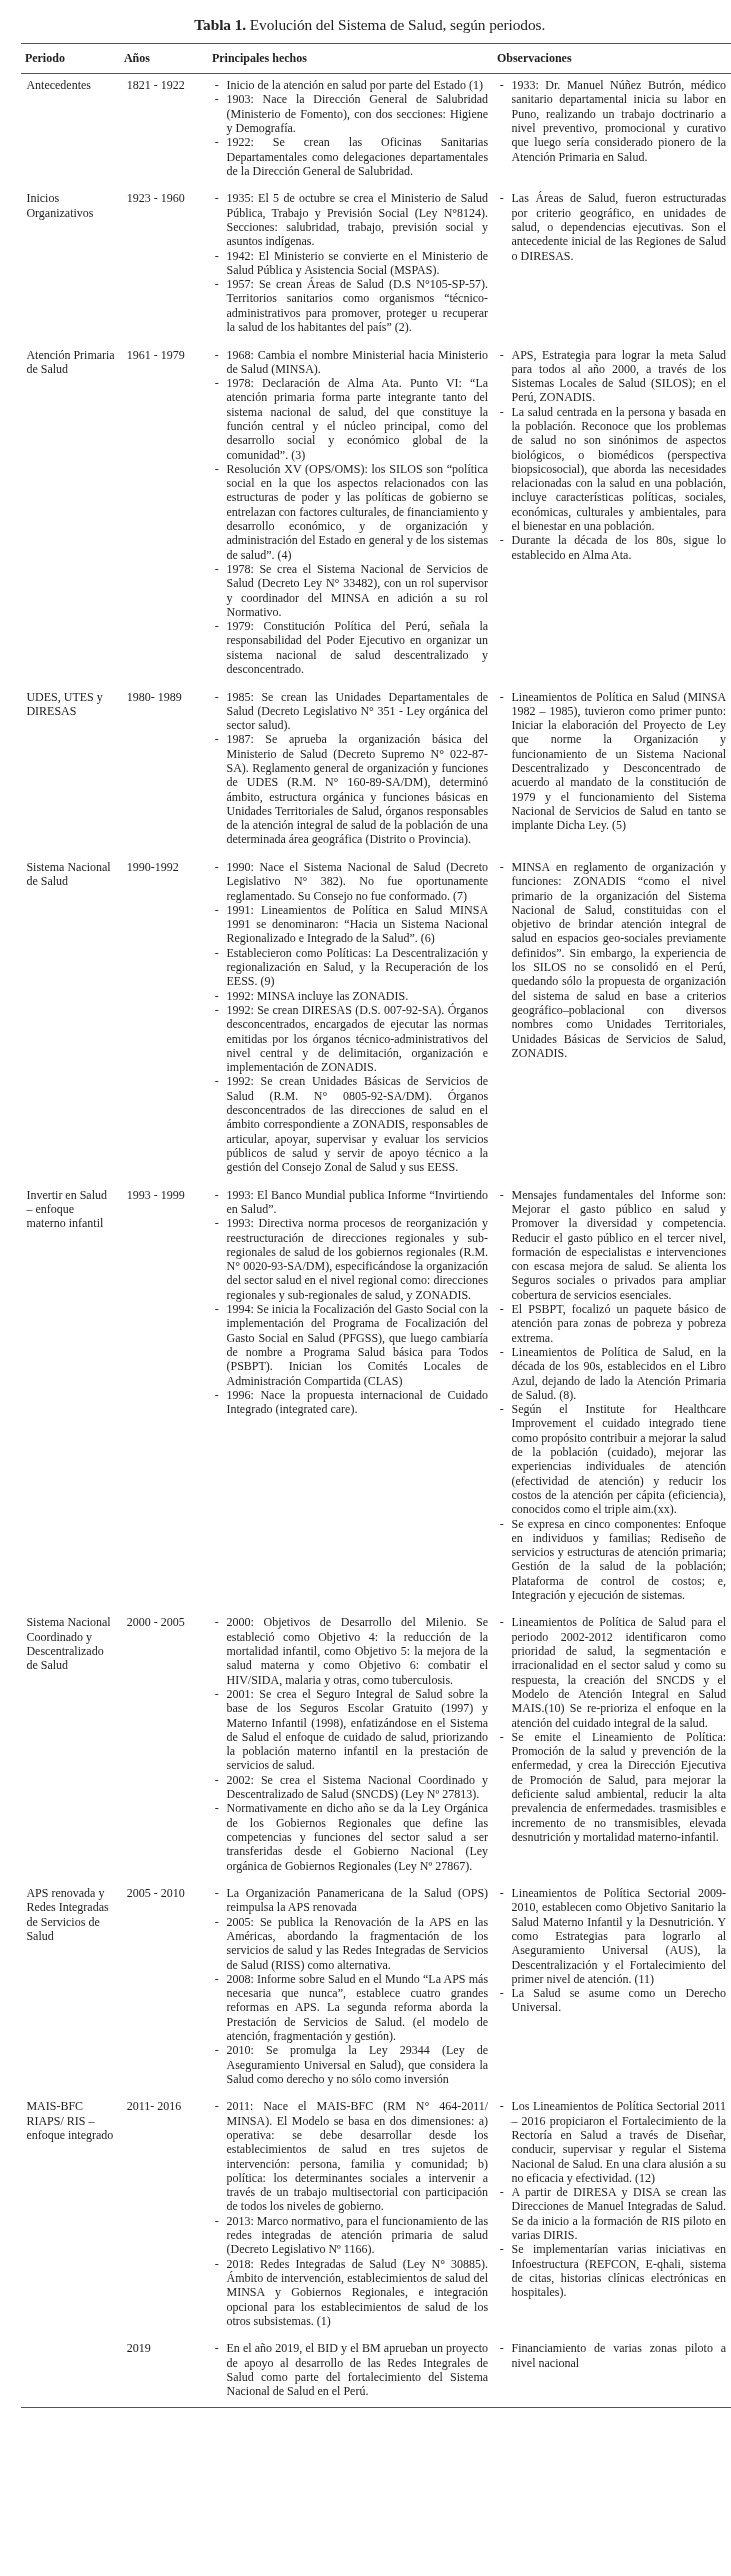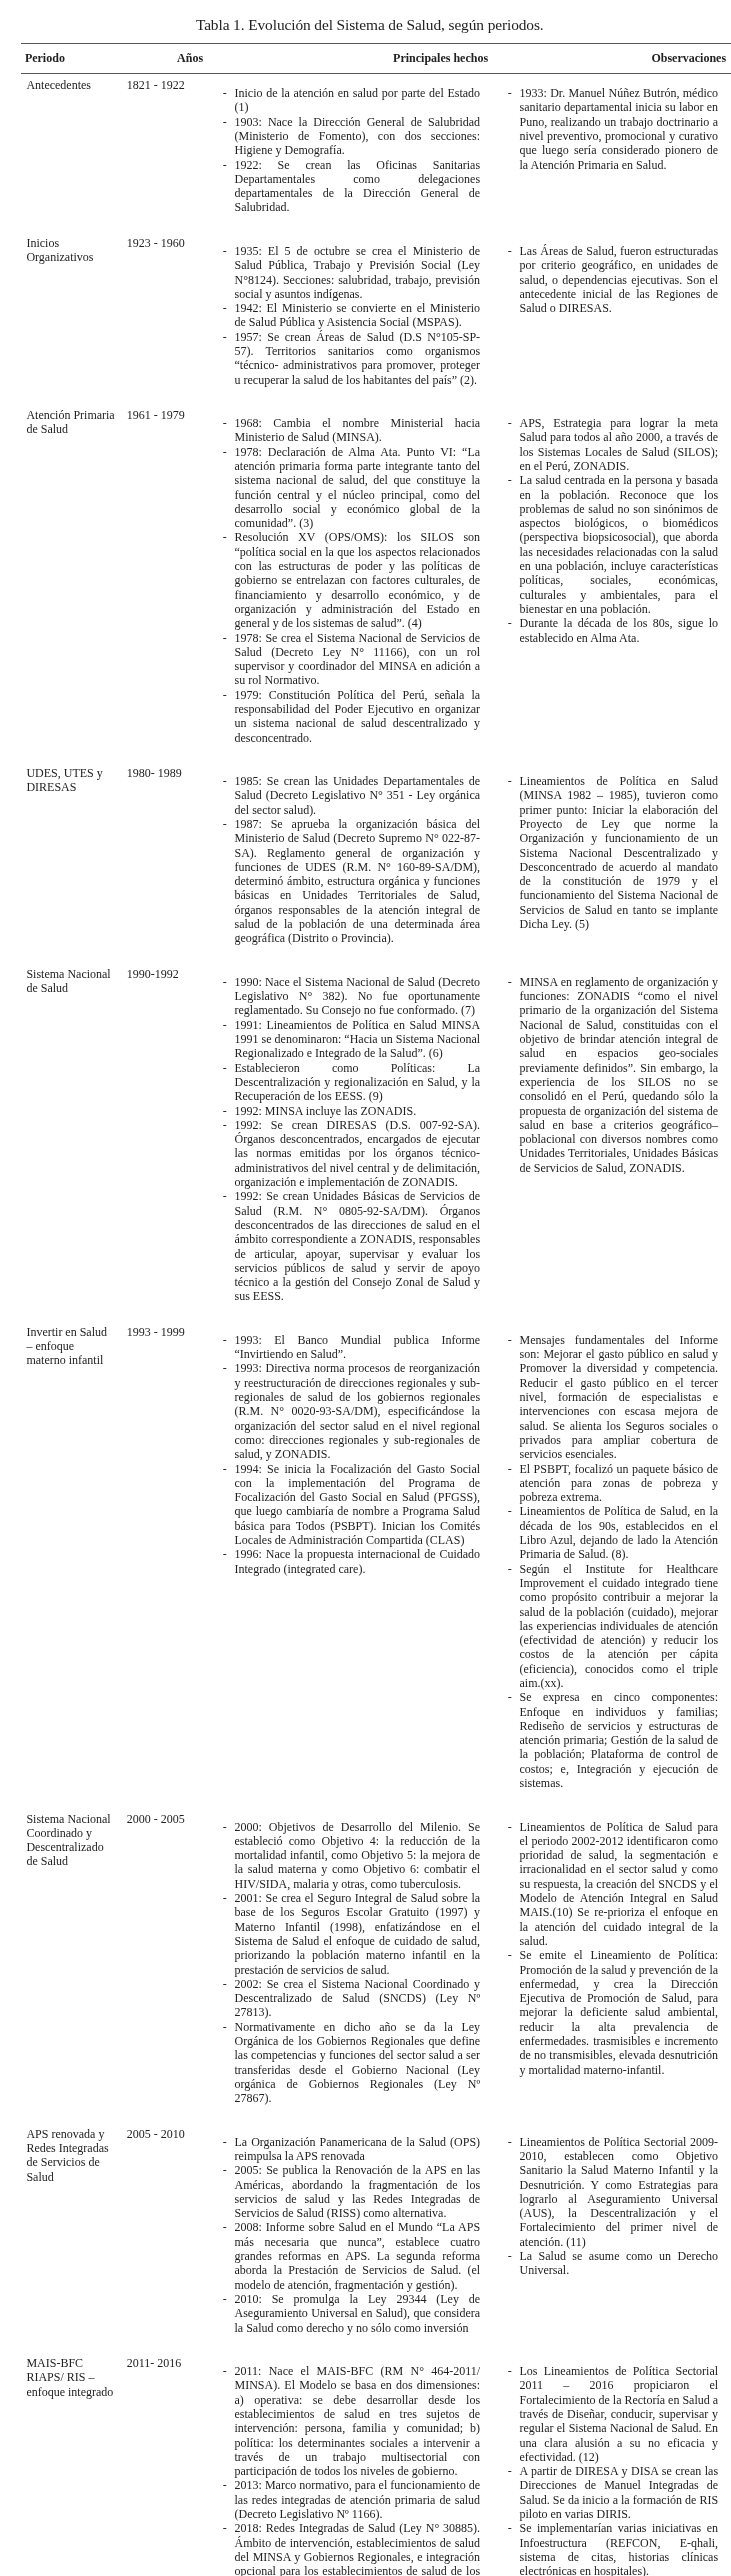--- a/index.html
+++ b/index.html
@@ -1,29 +1,29 @@
 <!DOCTYPE html>
 <html style="font-size:11.7px"><head>
 <meta charset="utf-8">
 <style>
   html, body { margin: 0; padding: 0; background: #ffffff; }
   body { width: 732px; font-family: "Liberation Serif", serif; color: #222; }
   .page { padding: 16px 13px 14.6px 20.5px; }
   .title { text-align: center; font-size: 15.4px; margin: 0 0 8.8px 0; letter-spacing: -0.1px; }
-  .title b { font-weight: normal; }
+  .title b { font-weight: bold; }
   table { width: 100%; border-collapse: collapse; table-layout: fixed; font-size: 12px; line-height: 14.3px; }
   col.c1 { width: 99px; } col.c2 { width: 88px; } col.c3 { width: 285px; } col.c4 { width: 238px; }
   thead th { font-weight: bold; padding: 7.3px 4.4px 7.3px 4.4px; border-top: 1.5px solid #555; border-bottom: 1.5px solid #555; }
   thead th.left { text-align: left; margin-top: 15px; }
-  thead th.center { text-align: right; }
+  thead th.center { text-align: left; }
   tbody td { vertical-align: top; padding: 4.4px 4.4px 8.8px 4.4px; }
   tbody tr:last-child td { border-bottom: 1.5px solid #555; }
   td.periodo { text-align: left; padding-left: 5.9px; }
   td.anios { text-align: left; padding-left: 7.3px; white-space: nowrap; }
-  ul.items { list-style: none; margin: 8px; padding: 0; }
+  ul.items { list-style: none; margin: 0; padding: 0; }
   ul.items li { position: relative; padding-left: 14.6px; text-align: justify; }
   ul.items li::before { content: "-"; position: absolute; left: 2.9px; top: 0; }
   .note { font-size: 10.2px; margin-top: 5.9px; padding-left: 1.5px; }
 </style>
 </head>
 <body>
 
 <div class="page">
   <div class="title">
     <b>Tabla 1.</b>
@@ -79,21 +79,21 @@
           </td>
         </tr>
         <tr>
           <td class="periodo">Atención Primaria de Salud</td>
           <td class="anios">1961 - 1979</td>
           <td>
             <ul class="items">
               <li>1968: Cambia el nombre Ministerial hacia Ministerio de Salud (MINSA).</li>
               <li>1978: Declaración de Alma Ata. Punto VI: “La atención primaria forma parte integrante tanto del sistema nacional de salud, del que constituye la función central y el núcleo principal, como del desarrollo social y económico global de la comunidad”. (3)</li>
               <li>Resolución XV (OPS/OMS): los SILOS son “política social en la que los aspectos relacionados con las estructuras de poder y las políticas de gobierno se entrelazan con factores culturales, de financiamiento y desarrollo económico, y de organización y administración del Estado en general y de los sistemas de salud”. (4)</li>
-              <li>1978: Se crea el Sistema Nacional de Servicios de Salud (Decreto Ley N° 11166), con un rol supervisor y coordinador del MINSA en adición a su rol Normativo.</li>
+              <li>1978: Se crea el Sistema Nacional de Servicios de Salud (Decreto Ley N° 33482), con un rol supervisor y coordinador del MINSA en adición a su rol Normativo.</li>
               <li>1979: Constitución Política del Perú, señala la responsabilidad del Poder Ejecutivo en organizar un sistema nacional de salud descentralizado y desconcentrado.</li>
             </ul>
           </td>
           <td>
             <ul class="items">
               <li>APS, Estrategia para lograr la meta Salud para todos al año 2000, a través de los Sistemas Locales de Salud (SILOS); en el Perú, ZONADIS.</li>
               <li>La salud centrada en la persona y basada en la población. Reconoce que los problemas de salud no son sinónimos de aspectos biológicos, o biomédicos (perspectiva biopsicosocial), que aborda las necesidades relacionadas con la salud en una población, incluye características políticas, sociales, económicas, culturales y ambientales, para el bienestar en una población.</li>
               <li>Durante la década de los 80s, sigue lo establecido en Alma Ata.</li>
             </ul>
           </td>

